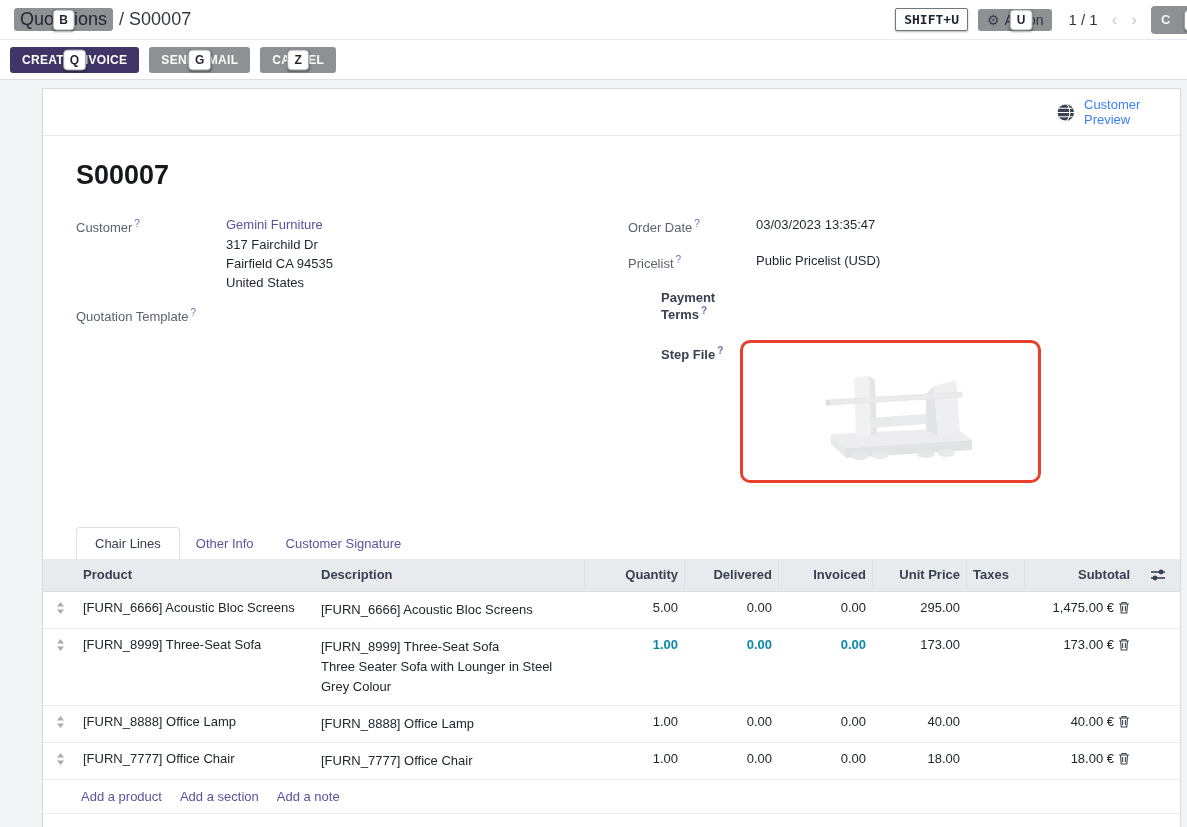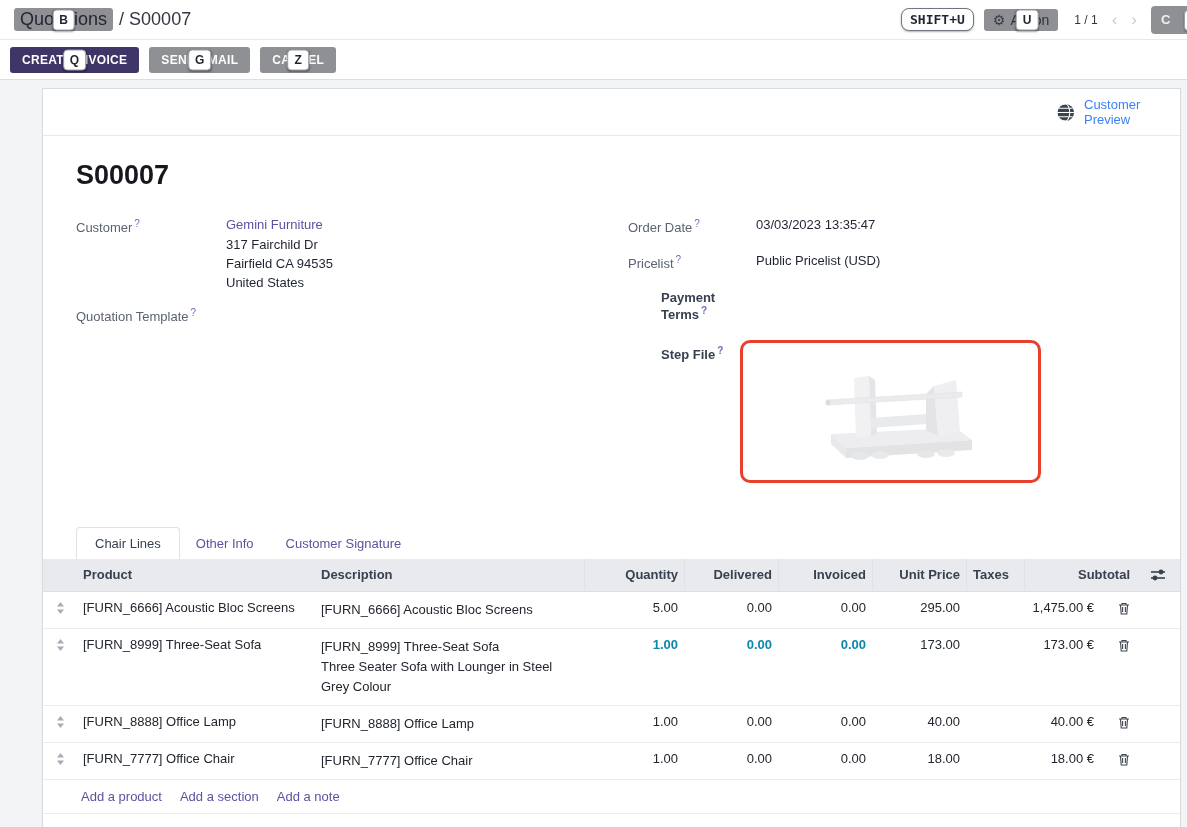--- a/index.html
+++ b/index.html
@@ -13,27 +13,27 @@
   .breadcrumb { display:flex; align-items:center; font-size:18px; color:#33363f; }
   .bc-parent { position:relative; background:#8e9094; color:#232733; padding:1px 6px; border-radius:3px; }
   .bc-current { margin-left:6px; color:#33363f; }
   .topbar-right { margin-left:auto; display:flex; align-items:center; gap:10px; }
 
   .kbd-hint { background:#fff; border:1px solid #9aa0a6; border-radius:4px;
               padding:1px 6px; font-size:12px; font-weight:bold; color:#1f2430;
               box-shadow:0 1px 2px rgba(0,0,0,.35); line-height:17px; }
   .kbd-float { position:absolute; top:50%; left:50%; transform:translate(-50%,-50%); z-index:3; }
   .shortcut-badge { font-family:"DejaVu Sans Mono", monospace; background:#fdfdfd;
-                    border:1px solid #6f7680; border-radius:8px; padding:3px 8px;
+                    border:1px solid #6f7680; border-radius:2px; padding:3px 8px;
                     font-size:13px; font-weight:bold; color:#1f2430; box-shadow:0 1px 2px rgba(0,0,0,.3);}
   .action-btn { position:relative; background:#8e9094; color:#2b3440; border-radius:3px;
                 padding:3px 9px; display:flex; align-items:center; gap:5px; font-size:14px; }
   .action-btn .gear { font-size:14px; color:#343c48; }
   .action-btn .kbd-float { left:58%; }
-  .pager { font-size:12px; color:#33363f; margin-left:6px; }
+  .pager { font-size:15px; color:#33363f; margin-left:6px; }
   .pager-arrows { display:flex; gap:14px; font-size:17px; color:#c7cbd1; margin:0 4px; }
   .cutoff-btn { position:relative; background:#8e9094; color:#f2f2f2; font-weight:bold;
                 font-size:13px; border-radius:4px; height:28px; min-width:40px;
                 display:flex; align-items:center; padding-left:10px; margin-right:-18px; }
   .cutoff-btn .kbd-hint { position:absolute; right:-14px; top:4px; }
 
   
   .toolbar { height:40px; background:#fff; border-bottom:1px solid #dcdee2;
              display:flex; align-items:center; padding-left:10px; }
   .btn { position:relative; border:none; border-radius:3px; font-size:12px; font-weight:bold;
@@ -93,21 +93,21 @@
   .ol-head { background:#e9eaed; border-bottom:1px solid #dcdee2; }
   .ol-head > div { font-size:13px; font-weight:bold; color:#374151; padding:8px 6px; }
   .ol-head .num { text-align:right; border-left:1px solid #dfe1e5; }
   .ol-head .taxes-h { border-left:1px solid #dfe1e5; }
   .ol-row { border-bottom:1px solid #e9ebee; background:#fff; }
   .ol-row > div { font-size:13px; color:#22262e; padding:8px 6px; }
   .cell-handle { display:flex; justify-content:center; padding-top:10px !important; }
   .cell-desc { white-space:pre-line; line-height:20px; }
   .num { text-align:right; }
   .teal { color:#0c87ab !important; font-weight:bold; }
-  .cell-sub { display:flex; justify-content:flex-end; align-items:flex-end; gap:24px; }
+  .cell-sub { display:flex; justify-content:flex-end; align-items:center; gap:4px; }
   .trash { cursor:pointer; display:inline-flex; }
   .ol-footer { padding:9px 6px 9px 38px; border-bottom:1px solid #e9ebee;
                display:flex; gap:18px; }
   .add-link { font-size:13px; color:#5e51a0; cursor:pointer; }
 
   
   .bottom { display:flex; justify-content:space-between; padding:22px 38px 30px 38px; }
   .terms { border:none; outline:none; resize:none; font-family:"Liberation Sans",sans-serif;
            font-size:13px; color:#374151; width:420px; height:50px; background:transparent; }
   .terms::placeholder { color:#a6abb4; }

